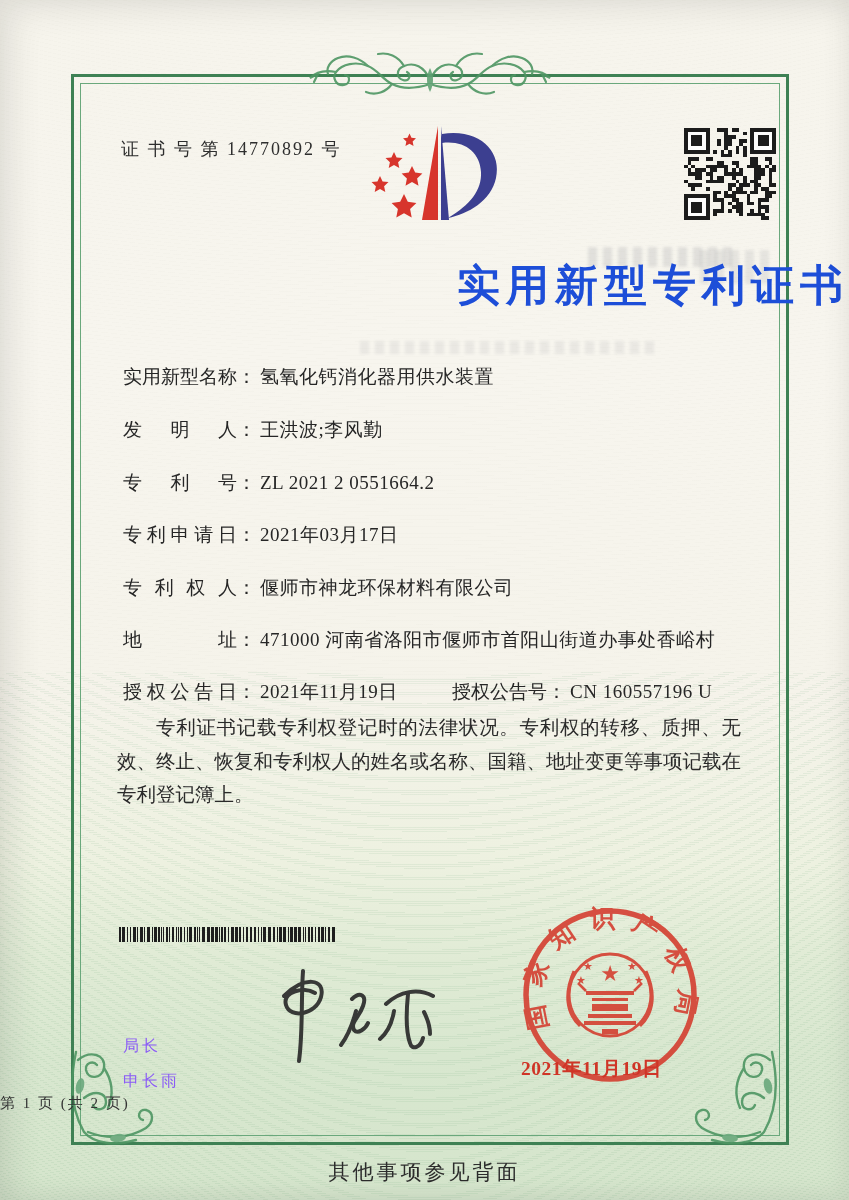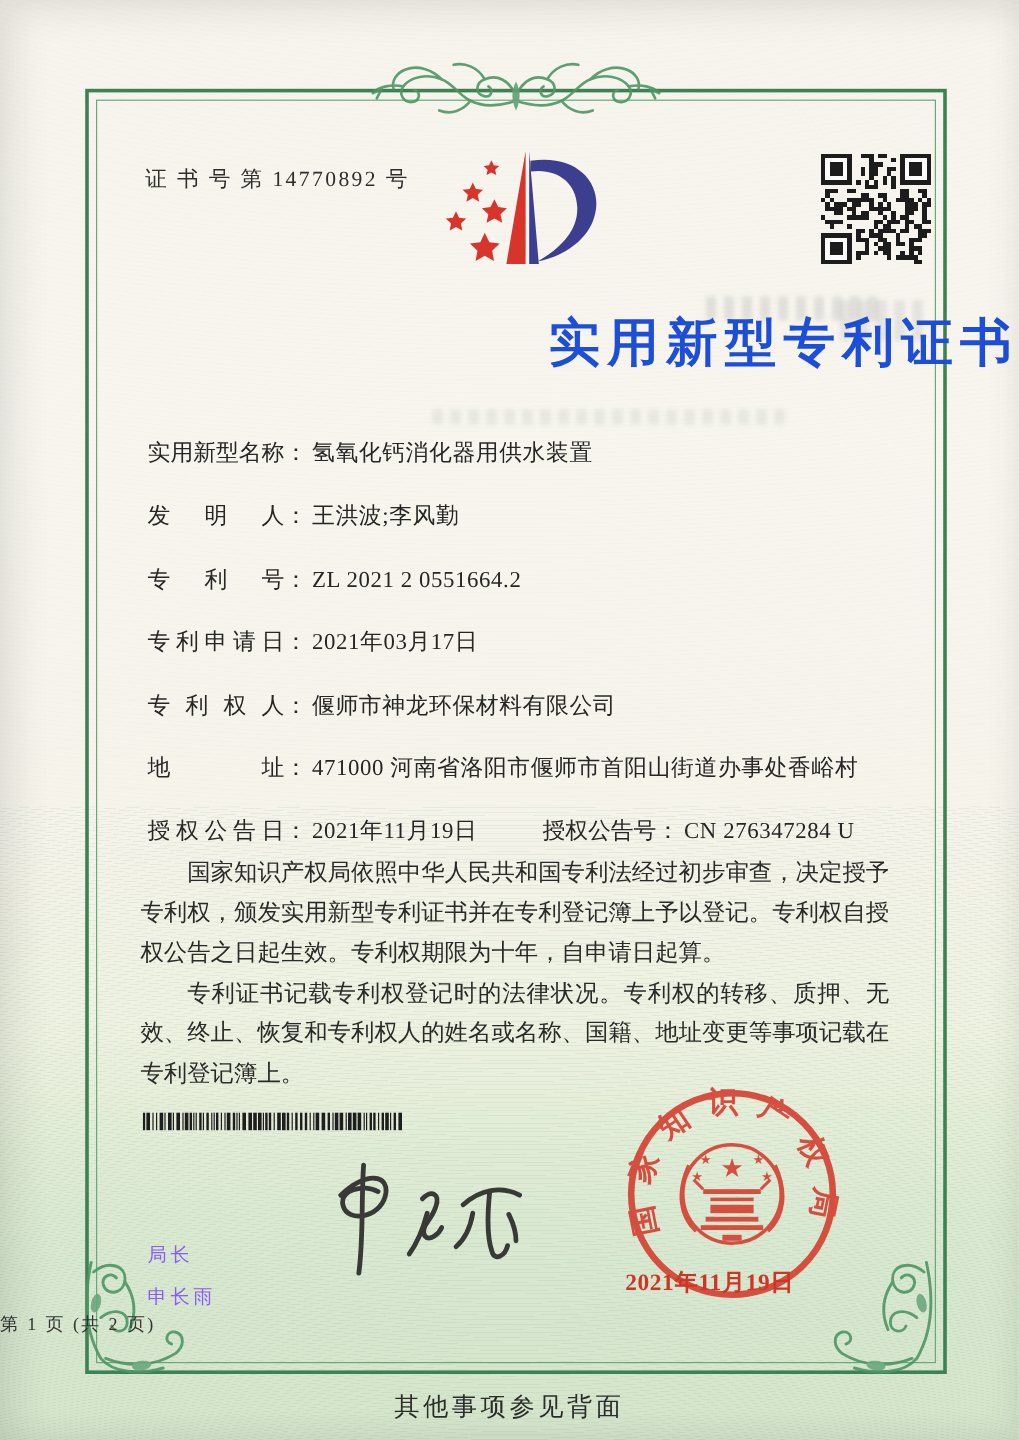--- a/index.html
+++ b/index.html
@@ -354,25 +354,24 @@
 <div class="abs frow" style="top:575px;">
   <span class="flabel">专利权人</span><span class="fcolon">：</span><span class="fvalue">偃师市神龙环保材料有限公司</span>
 </div>
 <div class="abs frow" style="top:627px;">
   <span class="flabel">地址</span><span class="fcolon">：</span><span class="fvalue">471000 河南省洛阳市偃师市首阳山街道办事处香峪村</span>
 </div>
 <div class="abs frow" style="top:679px;">
   <span class="flabel">授权公告日</span><span class="fcolon">：</span><span class="fvalue">2021年11月19日</span>
 </div>
 <div class="abs grant-col2" style="top:679px;">
-  <span>授权公告号</span><span class="fcolon">：</span><span class="fvalue">CN 276347284 U</span>
+  <span>授权公告号</span><span class="fcolon">：</span><span class="fvalue">CN 160557196 U</span>
 </div>
 
 <div class="abs bodytext">
-  <p>国家知识产权局依照中华人民共和国专利法经过初步审查，决定授予专利权，颁发实用新型专利证书并在专利登记簿上予以登记。专利权自授权公告之日起生效。专利权期限为十年，自申请日起算。</p>
   <p>专利证书记载专利权登记时的法律状况。专利权的转移、质押、无效、终止、恢复和专利权人的姓名或名称、国籍、地址变更等事项记载在专利登记簿上。</p>
 </div>
 
 <div class="abs" style="left:119px;top:927px;">
   <svg id="barcode" width="216" height="15" viewBox="0 0 216 15">
       <rect x="0" y="0" width="2" height="15" fill="#1e1e1e"></rect>
       <rect x="3" y="0" width="3" height="15" fill="#1e1e1e"></rect>
       <rect x="8" y="0" width="1" height="15" fill="#1e1e1e"></rect>
       <rect x="11" y="0" width="1" height="15" fill="#1e1e1e"></rect>
       <rect x="14" y="0" width="3" height="15" fill="#1e1e1e"></rect>

